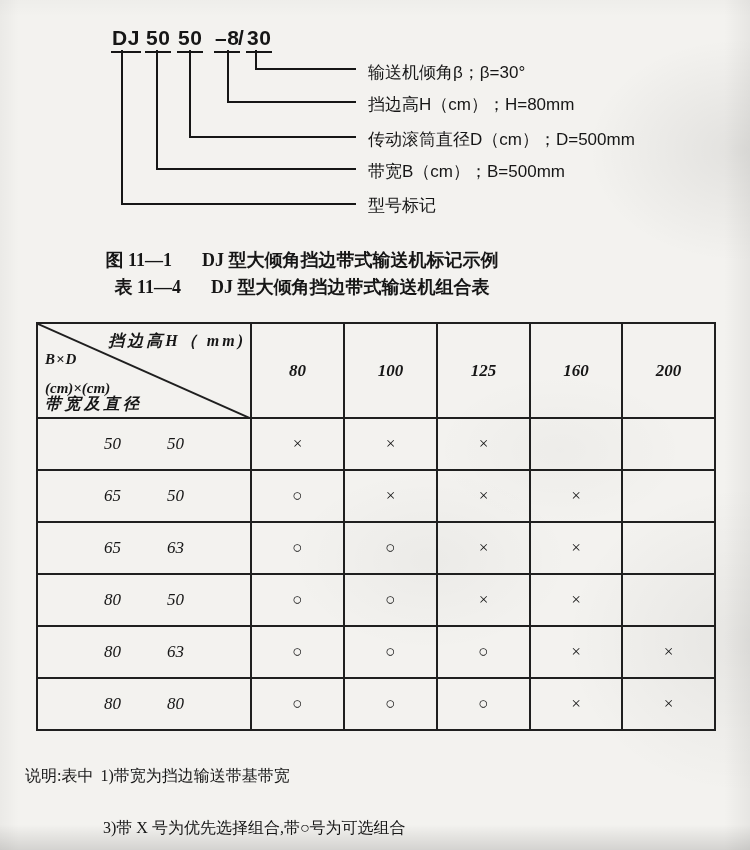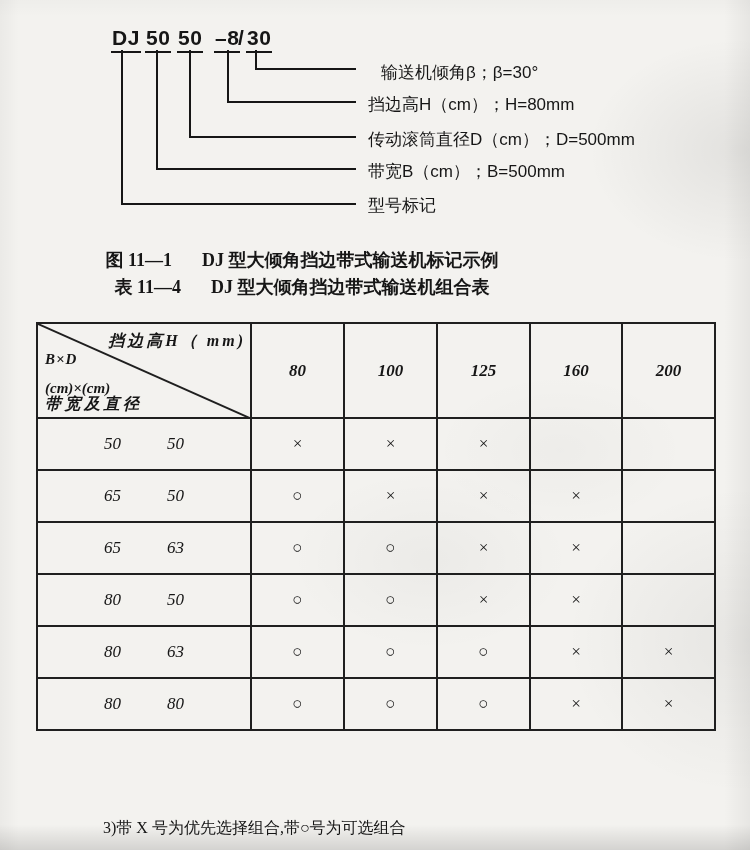--- a/index.html
+++ b/index.html
@@ -40,21 +40,21 @@
   .v-beta  { left:255px; top:50px; height:20px;  }
   .h-model { left:121px; top:203px; width:235px; }
   .h-b     { left:156px; top:168px; width:200px; }
   .h-d     { left:189px; top:136px; width:167px; }
   .h-h     { left:227px; top:101px; width:129px; }
   .h-beta  { left:255px; top:68px;  width:101px; }
   .leader-label {
     position:absolute; left:368px; white-space:nowrap;
     font:17px "Liberation Sans","DejaVu Sans",sans-serif; color:#161616;
   }
-  .l-beta  { top:61px;margin-left:13px;  }
+  .l-beta  { top:61px;  }
   .l-h     { top:93px;  }
   .l-d     { top:128px; }
   .l-b     { top:160px; }
   .l-model { top:194px; }
   
   .caption {
     position:absolute; left:0; width:604px; text-align:center;
     font-weight:bold; font-size:18px; white-space:nowrap; color:#161616;
   }
   .cap-fig { top:248px; }
@@ -227,17 +227,20 @@
           </td>
         <td><span class="mark">○</span></td>
         <td><span class="mark">○</span></td>
         <td><span class="mark">○</span></td>
         <td><span class="mark">×</span></td>
         <td><span class="mark">×</span></td>
       </tr>
     </tbody>
   </table>
 
+  <div class="note n1">
+    <span>说明:表中</span><span class="note-item">1)带宽为挡边输送带基带宽</span>
+  </div>
   <div class="note n3">
     <span>3)带 X 号为优先选择组合,带○号为可选组合</span>
   </div>
 
 </div>
 
 </body></html>

